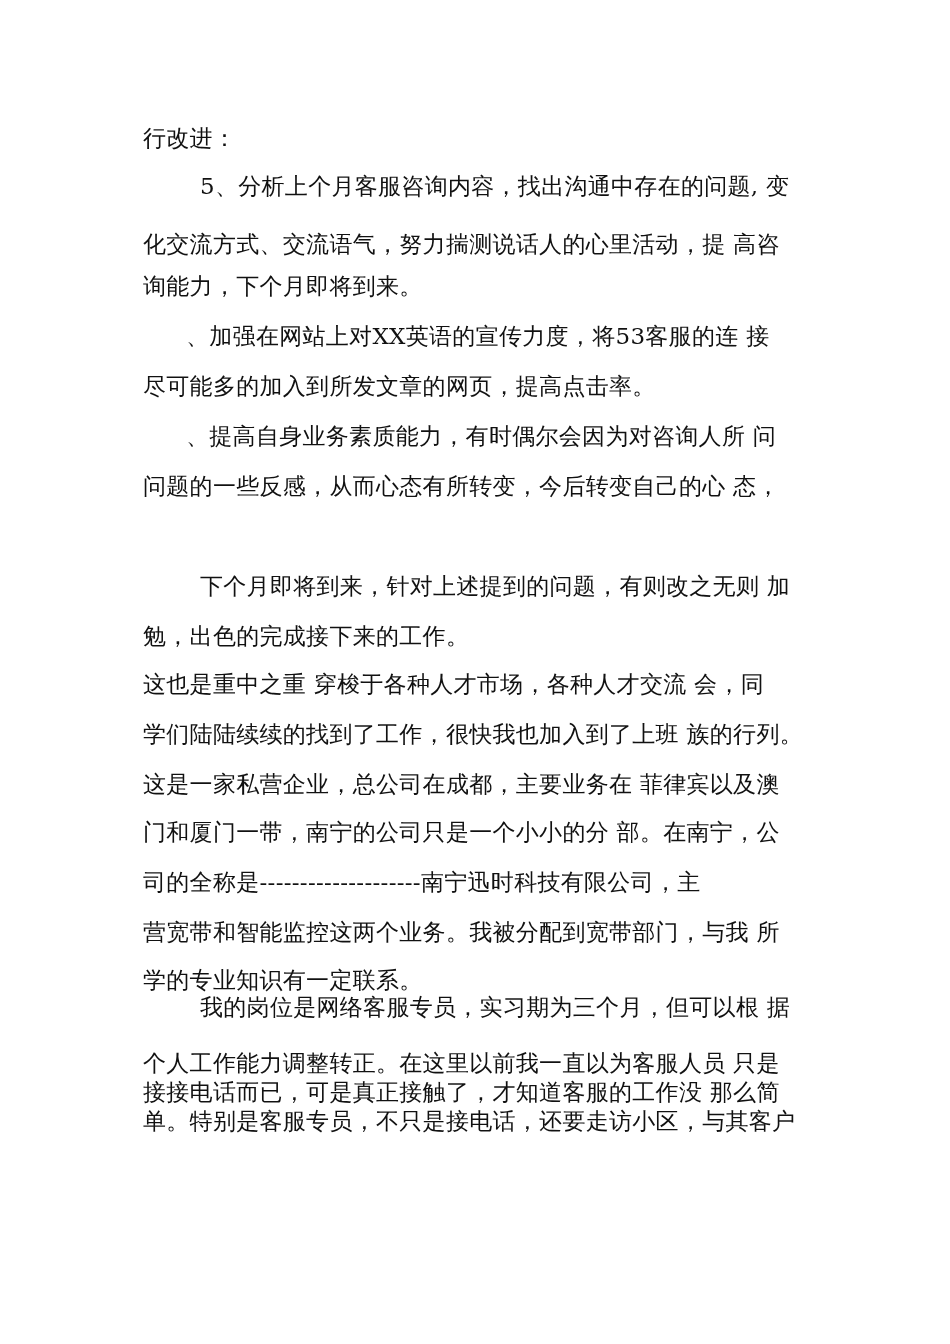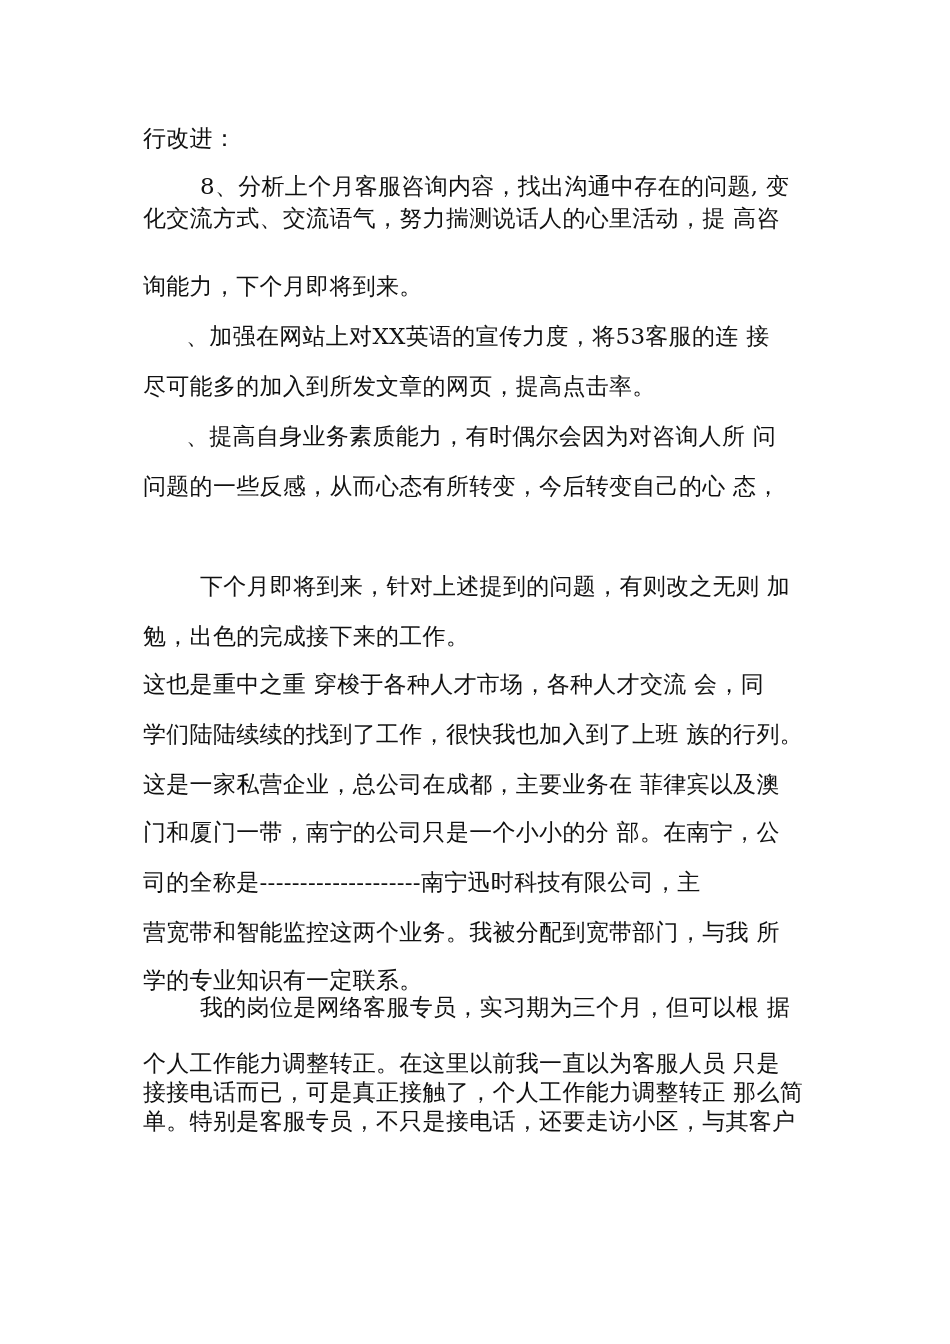--- a/index.html
+++ b/index.html
@@ -8,33 +8,33 @@
   .page { position: absolute; left: 0; top: 0; width: 950px; height: 1344px; }
   .line { position: absolute; left: 143px; font-size: 23px; line-height: 28px; white-space: pre; letter-spacing: 0.3px; }
   .ind { left: 200px; }
   .ind2 { left: 186px; }
 </style>
 </head>
 <body>
 
 <div class="page">
   <div class="line" style="top:124px">行改进：</div>
-  <div class="line ind" style="top:172px">8、分析上个月客服咨询内容，找出沟通中存在的问题, 变</div>
-  <div class="line" style="top:204px">化交流方式、交流语气，努力揣测说话人的心里活动，提 高咨</div>
+  <div class="line ind" style="top:172px">5、分析上个月客服咨询内容，找出沟通中存在的问题, 变</div>
+  <div class="line" style="top:230px">化交流方式、交流语气，努力揣测说话人的心里活动，提 高咨</div>
   <div class="line" style="top:272px">询能力，下个月即将到来。</div>
   <div class="line ind2" style="top:322px">、加强在网站上对XX英语的宣传力度，将53客服的连 接</div>
   <div class="line" style="top:372px">尽可能多的加入到所发文章的网页，提高点击率。</div>
   <div class="line ind2" style="top:422px">、提高自身业务素质能力，有时偶尔会因为对咨询人所 问</div>
   <div class="line" style="top:472px">问题的一些反感，从而心态有所转变，今后转变自己的心 态，</div>
   <div class="line ind" style="top:572px">下个月即将到来，针对上述提到的问题，有则改之无则 加</div>
   <div class="line" style="top:622px">勉，出色的完成接下来的工作。</div>
   <div class="line" style="top:670px">这也是重中之重 穿梭于各种人才市场，各种人才交流 会，同</div>
   <div class="line" style="top:720px">学们陆陆续续的找到了工作，很快我也加入到了上班 族的行列。</div>
   <div class="line" style="top:770px">这是一家私营企业，总公司在成都，主要业务在 菲律宾以及澳</div>
   <div class="line" style="top:818px">门和厦门一带，南宁的公司只是一个小小的分 部。在南宁，公</div>
   <div class="line" style="top:868px">司的全称是--------------------南宁迅时科技有限公司，主</div>
   <div class="line" style="top:918px">营宽带和智能监控这两个业务。我被分配到宽带部门，与我 所</div>
   <div class="line" style="top:966px">学的专业知识有一定联系。</div>
   <div class="line ind" style="top:993px">我的岗位是网络客服专员，实习期为三个月，但可以根 据</div>
   <div class="line" style="top:1049px">个人工作能力调整转正。在这里以前我一直以为客服人员 只是</div>
-  <div class="line" style="top:1078px">接接电话而已，可是真正接触了，个人工作能力调整转正 那么简</div>
+  <div class="line" style="top:1078px">接接电话而已，可是真正接触了，才知道客服的工作没 那么简</div>
   <div class="line" style="top:1107px">单。特别是客服专员，不只是接电话，还要走访小区，与其客户</div>
 </div>
 
 </body></html>

